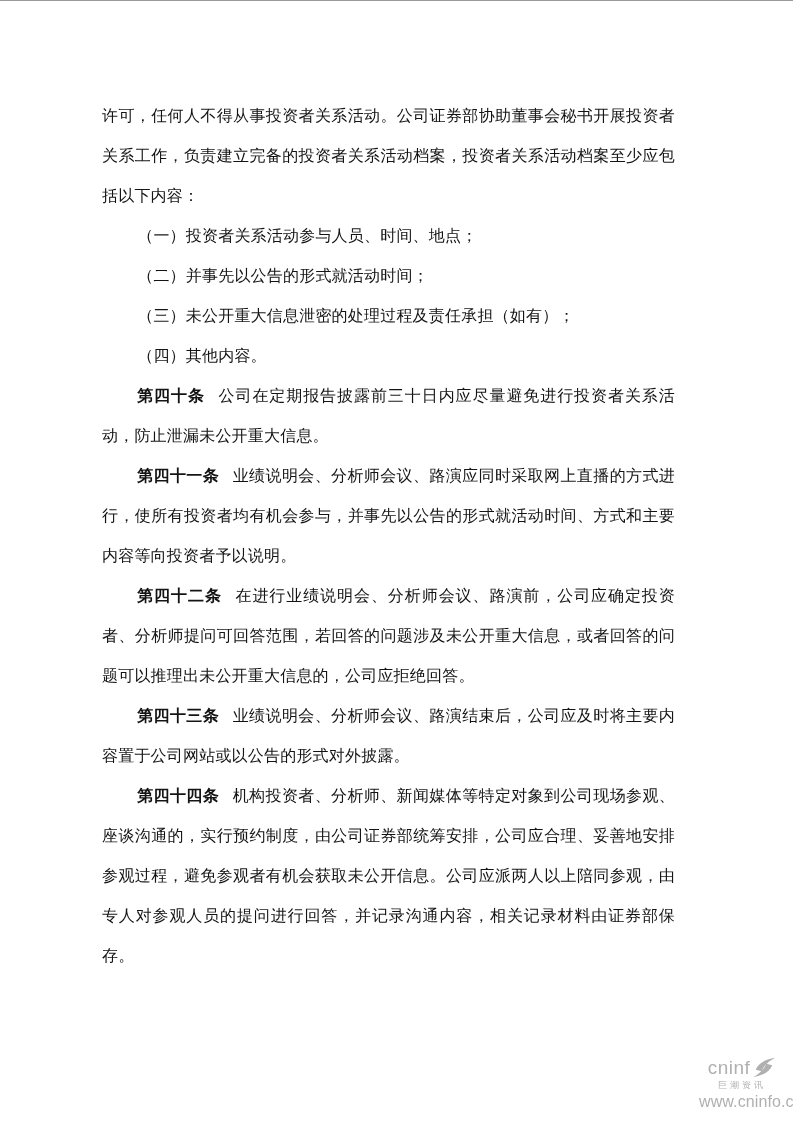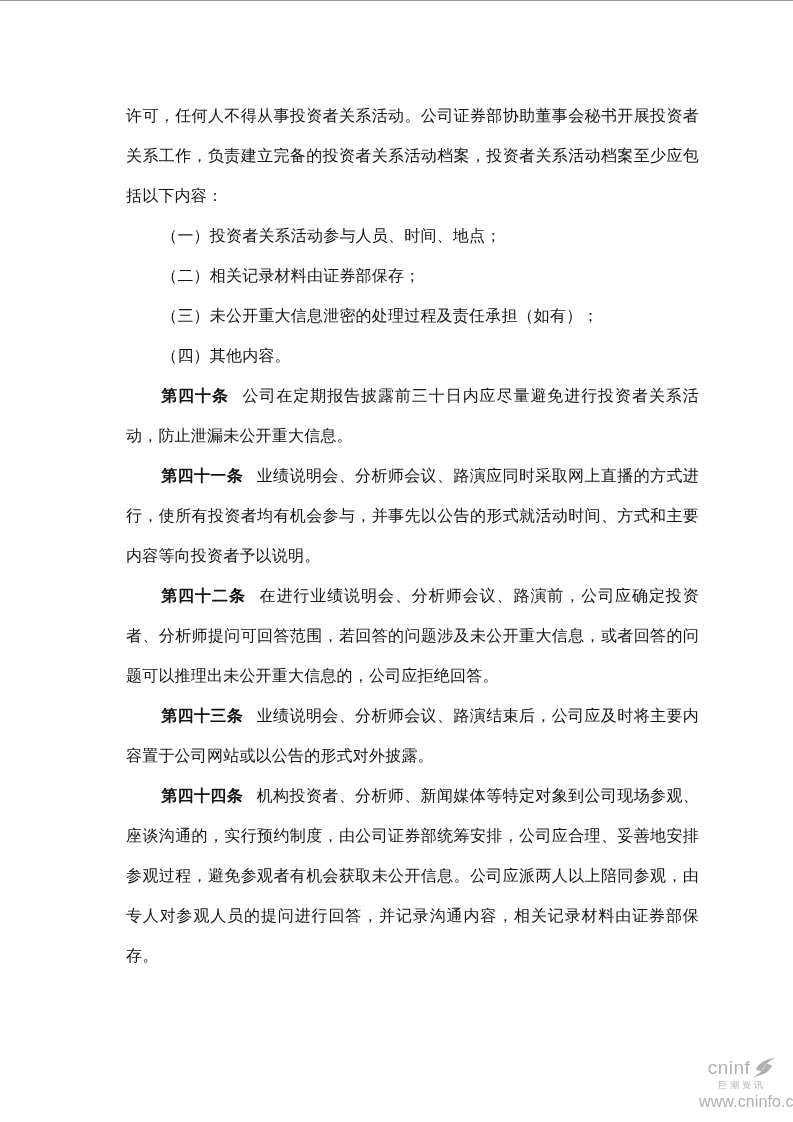--- a/index.html
+++ b/index.html
@@ -8,21 +8,21 @@
     width: 793px;
     height: 1122px;
     background: #ffffff;
     overflow: hidden;
     border-top: 1px solid #9a9a9a;
     font-family: "Liberation Serif", "DejaVu Serif", serif;
     color: #141414;
   }
   .content {
     position: absolute;
-    left: 126px;
+    left: 102px;
     top: 95px;
     width: 573px;
   }
   .para {
     margin: 0;
     font-size: 16px;
     line-height: 40px;
     text-align: justify;
     letter-spacing: 0.2px;
   }
@@ -71,21 +71,21 @@
 </head>
 <body>
 
 <div class="page">
   <div class="content">
 
     <p class="para"><span>许可，任何人不得从事投资者关系活动。公司证券部协助董事会秘书开展投资者关系工作，负责建立完备的投资者关系活动档案，投资者关系活动档案至少应包括以下内容：</span></p>
 
     <p class="para indent"><span>（一）投资者关系活动参与人员、时间、地点；</span></p>
 
-    <p class="para indent"><span>（二）相关记录材料由证券部保存；</span></p>
+    <p class="para indent"><span>（二）并事先以公告的形式就活动时间；</span></p>
 
     <p class="para indent"><span>（三）未公开重大信息泄密的处理过程及责任承担（如有）；</span></p>
 
     <p class="para indent"><span>（四）其他内容。</span></p>
 
 
     <p class="para indent"><span class="art">第四十条</span><span>公司在定期报告披露前三十日内应尽量避免进行投资者关系活动，防止泄漏未公开重大信息。</span></p>
 
     <p class="para indent"><span class="art">第四十一条</span><span>业绩说明会、分析师会议、路演应同时采取网上直播的方式进行，使所有投资者均有机会参与，并事先以公告的形式就活动时间、方式和主要内容等向投资者予以说明。</span></p>
 

